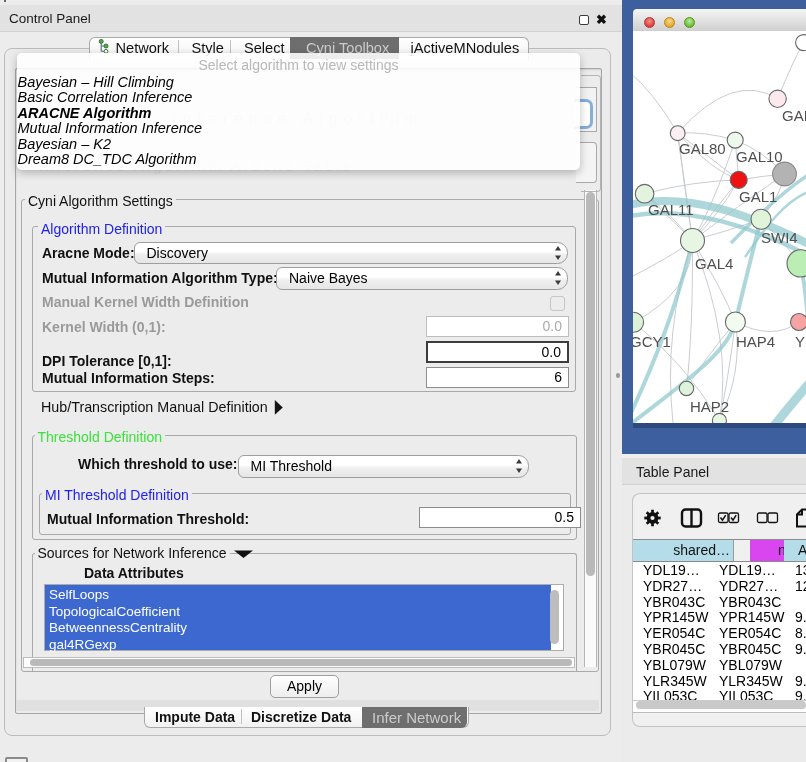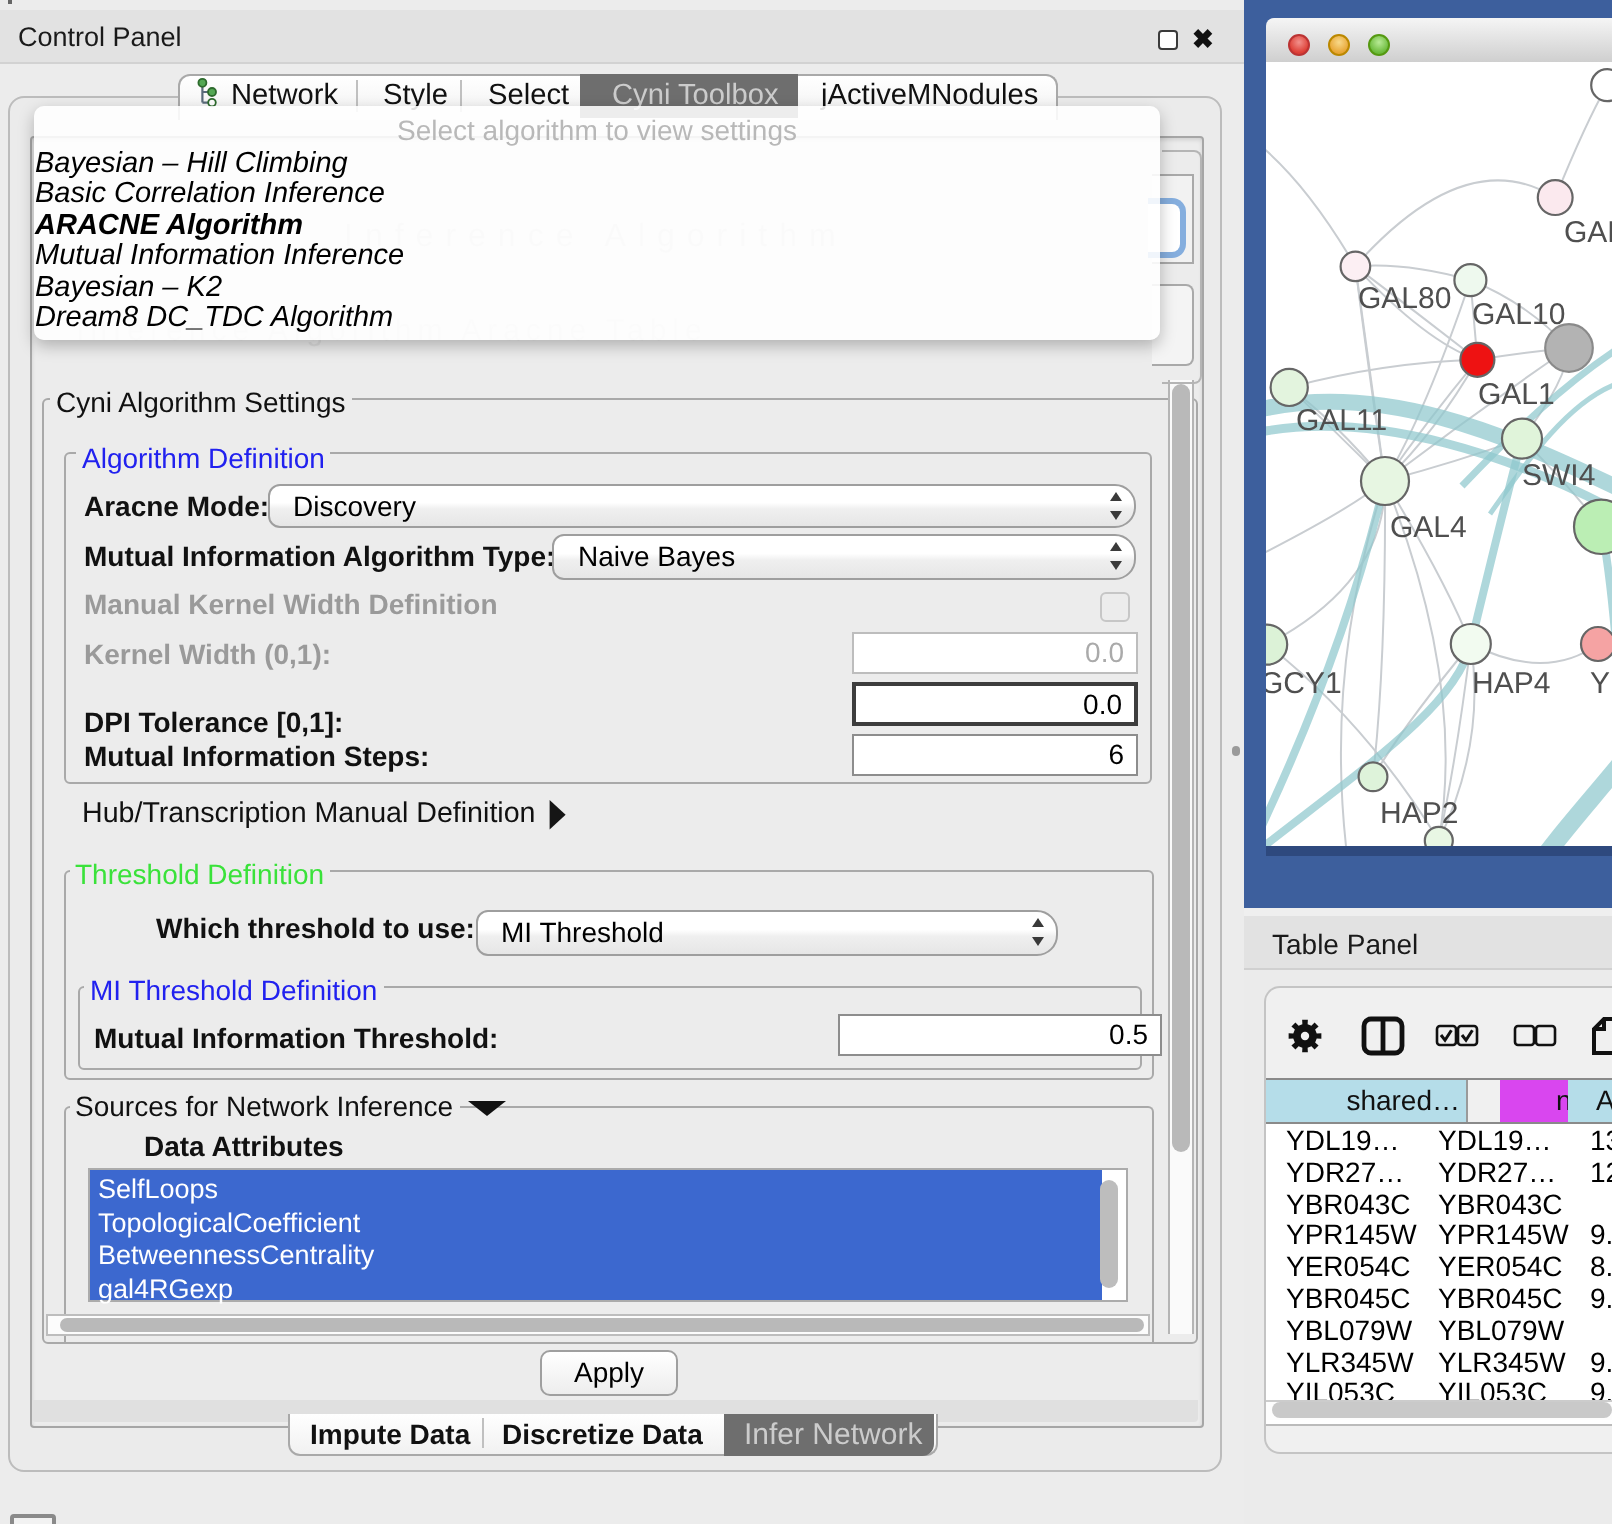--- a/index.html
+++ b/index.html
@@ -119,21 +119,21 @@
 <div class="tf" style="left:419px;top:507px;width:162px;height:21px;border:1px solid #8d8d8d;color:#000;line-height:19px;">0.5</div>
 
 <div class="group" style="left:32px;top:553px;width:543px;height:117px;border-bottom:none;border-radius:3px 3px 0 0;"></div>
 <div class="gtitle" style="left:34.5px;top:546px;color:#111;">Sources for Network Inference</div>
 <div class="abs" style="left:233.5px;top:549.5px;width:19px;height:8px;">
   <svg width="19" height="8">
       <polygon points="0,0.5 19,0.5 9.5,8" fill="#111"></polygon>
     </svg>
   </div>
 
-<div class="lbl b abs" style="left:27px;top:565px;padding-left:45px;">Data Attributes</div>
+<div class="lbl b abs" style="left:39px;top:565px;padding-left:45px;">Data Attributes</div>
 
 <div class="abs" style="left:44px;top:584px;width:520px;height:67px;background:#fff;border:1px solid #ababab;box-sizing:border-box;"></div>
 <div class="abs" style="left:45px;top:585px;width:506px;height:65px;background:#3c68cf;"></div>
 <div class="abs" style="left:49px;top:587px;font-size:13.5px;color:#fff;line-height:16.5px;">SelfLoops<br>TopologicalCoefficient<br>BetweennessCentrality<br>gal4RGexp</div>
 <div class="abs" style="left:550px;top:590px;width:9px;height:54px;background:#bdbdbd;border-radius:5px;"></div>
 
 <div class="abs" style="left:23px;top:657px;width:552px;height:11px;background:#fcfcfc;border:1px solid #bdbdbd;box-sizing:border-box;"></div>
 <div class="abs" style="left:30px;top:659px;width:542px;height:7px;background:#b9b9b9;border-radius:4px;"></div>
 
 <div class="abs" style="left:270px;top:675px;width:67px;height:21px;background:linear-gradient(#ffffff,#ededed);border:1px solid #9f9f9f;border-radius:5px;text-align:center;font-size:14px;line-height:20px;color:#000;">Apply</div>

